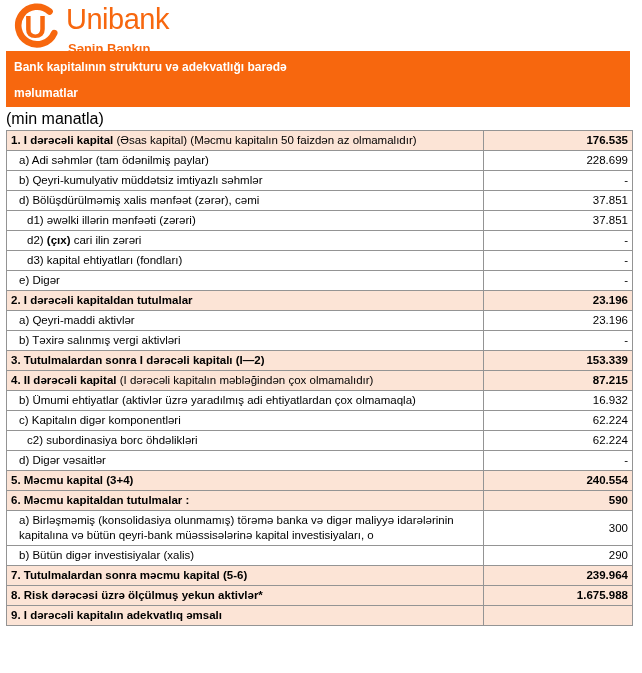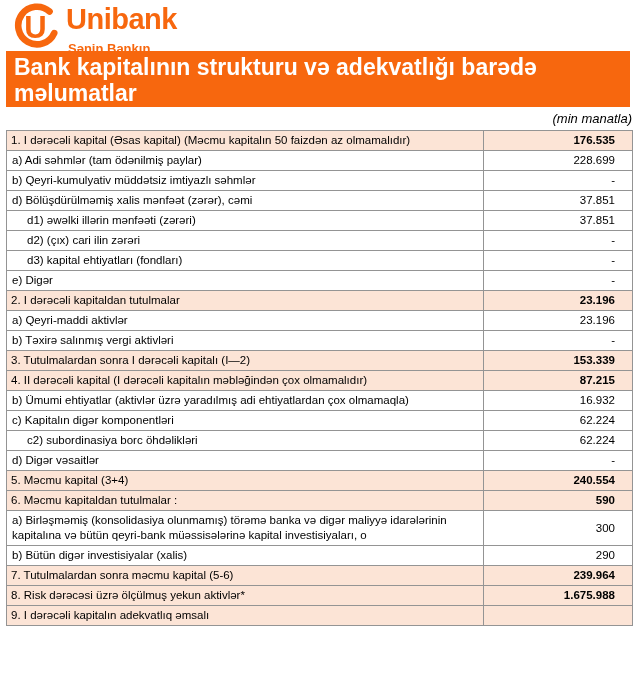--- a/index.html
+++ b/index.html
@@ -12,49 +12,49 @@
   body{
     width:642px;height:673px;overflow:hidden;background:#fff;color:#000;
     font-family:"Liberation Sans",sans-serif;
   }
   .page{position:relative;width:642px;height:673px;overflow:hidden;background:#fff;}
 
   
   .logo{position:absolute;left:10px;top:3px;display:flex;align-items:flex-start;}
   .logo-mark{display:block;width:49px;height:47px;color:var(--orange);}
   .logo-text{margin-left:7px;padding-top:2px;}
-  .brand{color:var(--orange);font-weight:bold;font-size:29px;line-height:29px;letter-spacing:-0.5px;}
+  .brand{color:var(--orange);font-weight:normal;font-size:29px;line-height:29px;letter-spacing:-0.5px;}
   .tagline{color:var(--orange);font-weight:bold;font-size:13px;line-height:14px;margin-left:2px;margin-top:8px;}
 
   
   .titlebar{
     position:absolute;left:6px;top:51px;width:624px;height:56px;
-    background:var(--orange);color:#fff;font-weight:bold;font-size:23px;
+    background:var(--orange);color:#fff;font-weight:bold;font-size:12px;
     line-height:26px;padding:3px 8px 0 8px;
   }
 
   
-  .unit{position:absolute;left:6px;top:111px;width:626px;text-align:right;font-size:13px;line-height:15px;font-style:italic;}
+  .unit{position:absolute;left:6px;top:111px;width:626px;text-align:left;font-size:16px;line-height:15px;}
 
   
   .tbl{position:absolute;left:6px;top:130px;width:626px;}
   table{border-collapse:collapse;table-layout:fixed;width:626px;}
   td{
     border:1px solid var(--border);height:19px;line-height:19px;
     font-size:11.5px;padding:0 3px;overflow:hidden;vertical-align:middle;
   }
   td.label{white-space:nowrap;}
-  td.value{text-align:right;padding-right:17px;white-space:nowrap;}
+  td.value{text-align:right;padding-right:4px;white-space:nowrap;}
   tr.section td{background:var(--peach);}
   tr.section td.value{font-weight:bold;}
   tr.wrap td.label{white-space:normal;line-height:15px;padding-top:2px;padding-bottom:2px;height:auto;}
   td.ind0{padding-left:4px;}
-  td.ind1{padding-left:5px;}
+  td.ind1{padding-left:12px;}
   td.ind2{padding-left:20px;}
-  b{font-weight:normal;}
+  b{font-weight:bold;}
 </style>
 </head>
 <body>
 
 <div class="page">
 
   <div class="logo">
     <span class="logo-mark">
       <svg viewBox="0 0 52 50" width="49" height="47" aria-hidden="true">
         <path d="M42,9 A20,20 0 1 0 47,32" fill="none" stroke="currentColor" stroke-width="7" stroke-linecap="round"></path>

